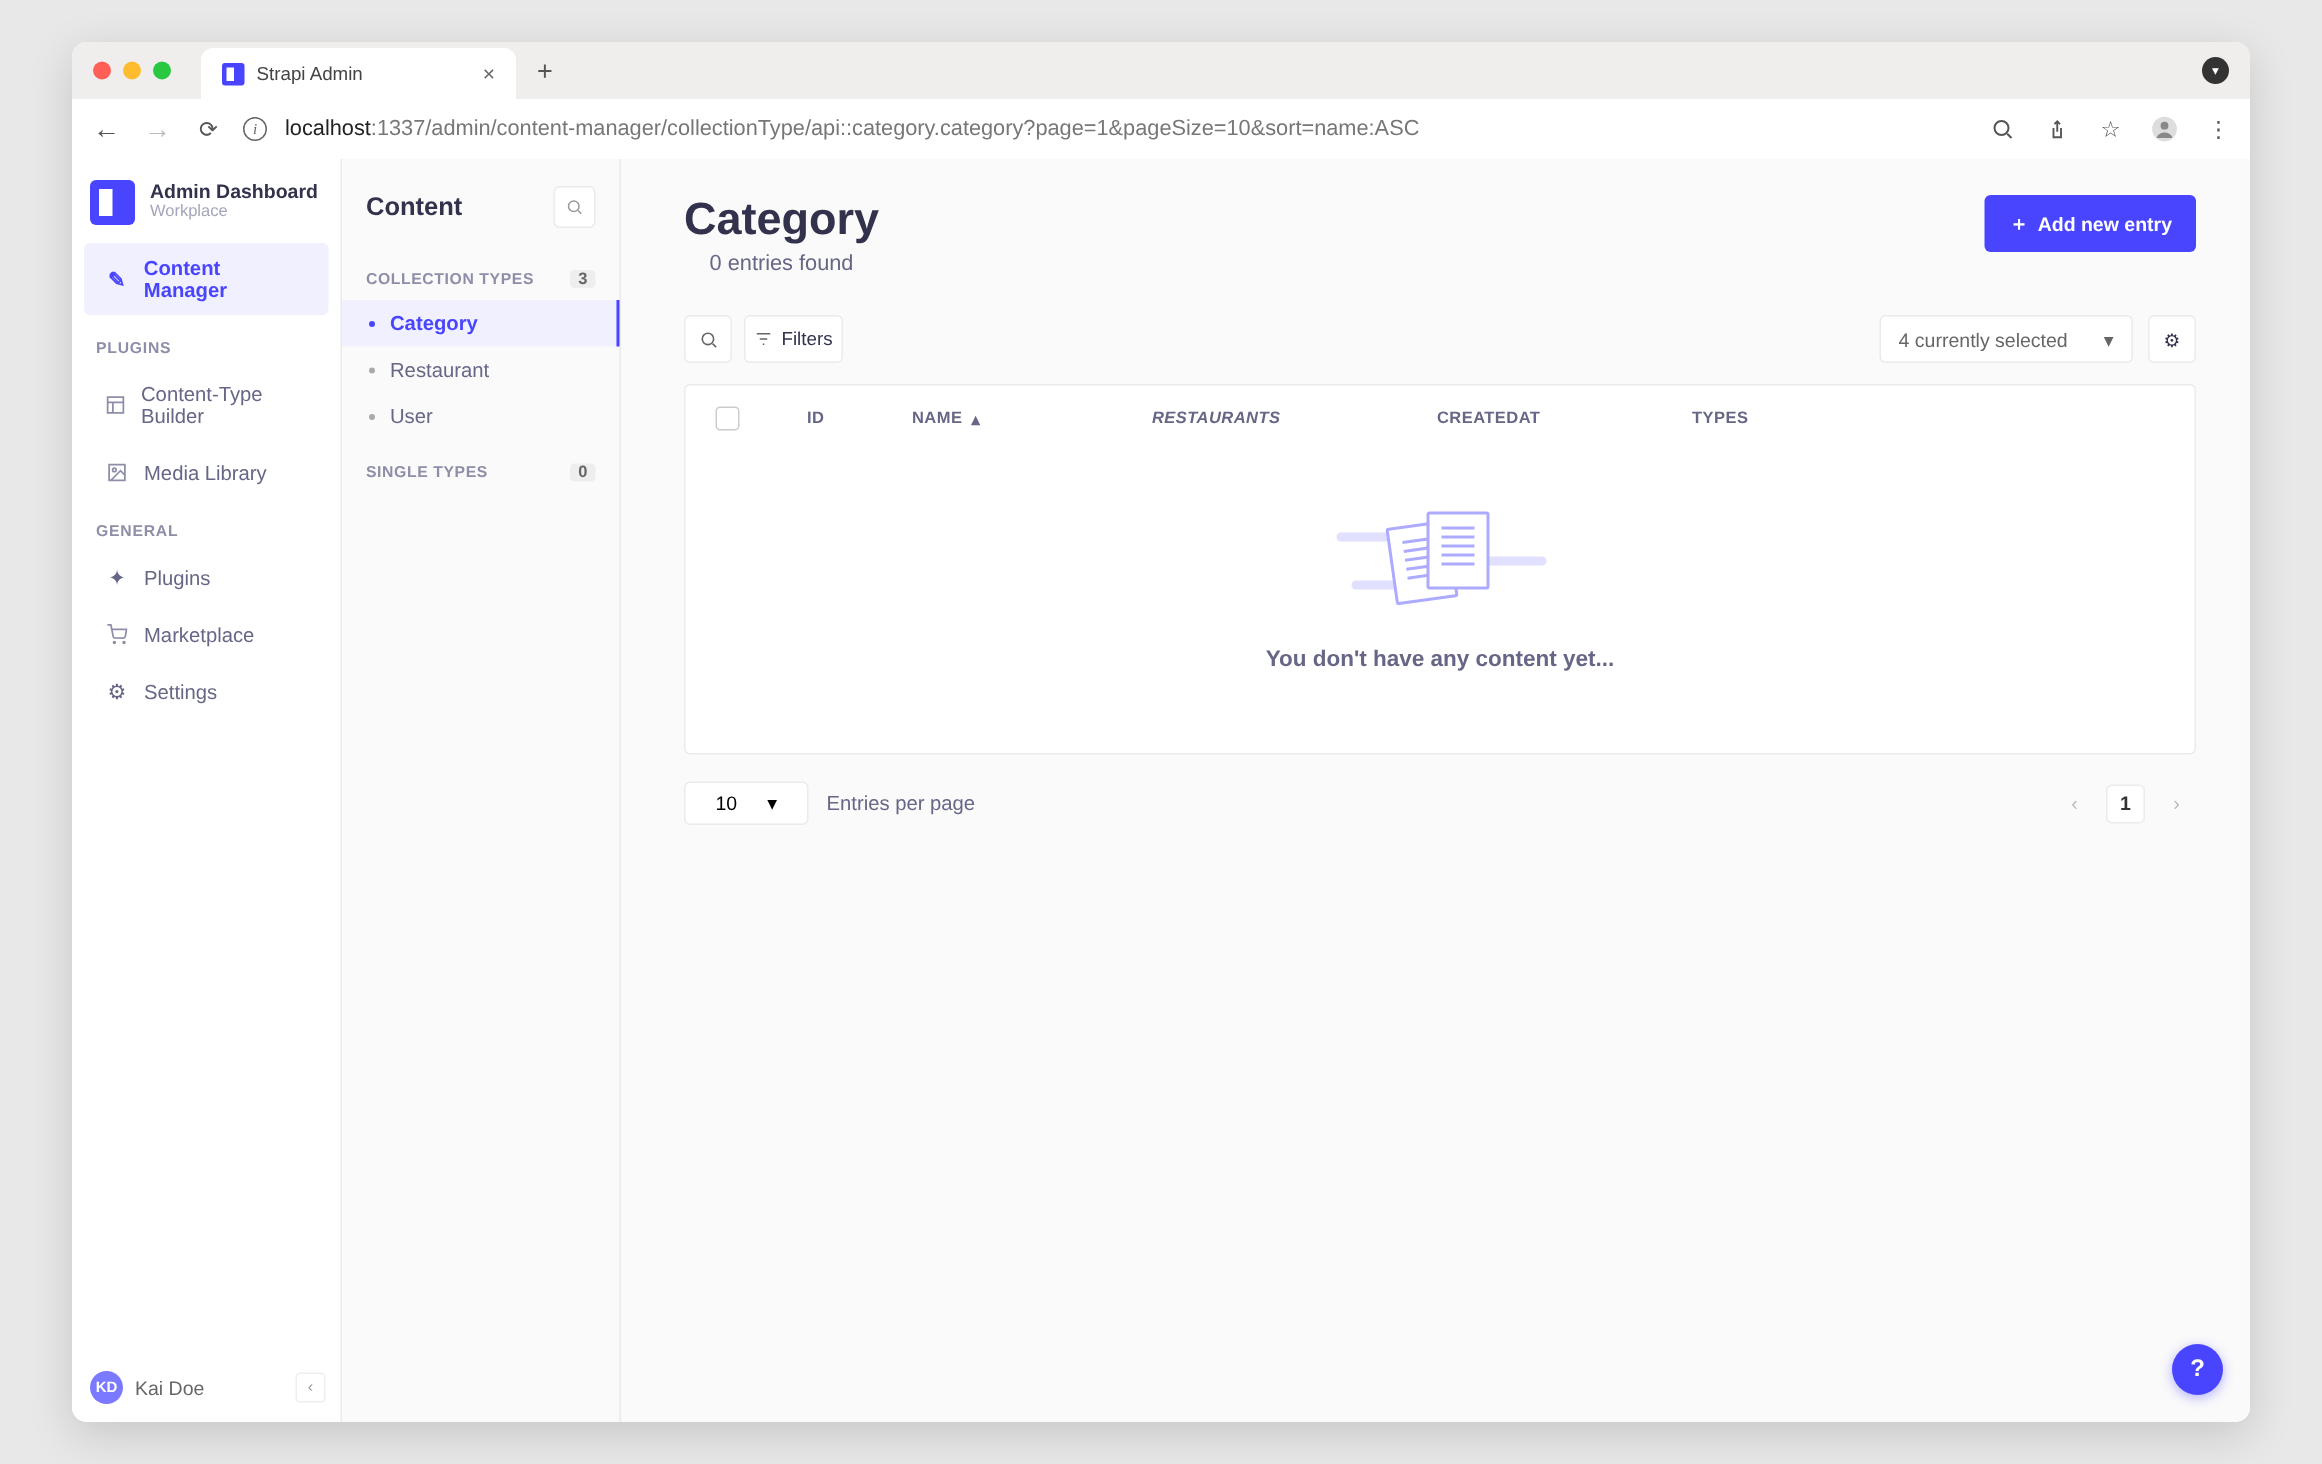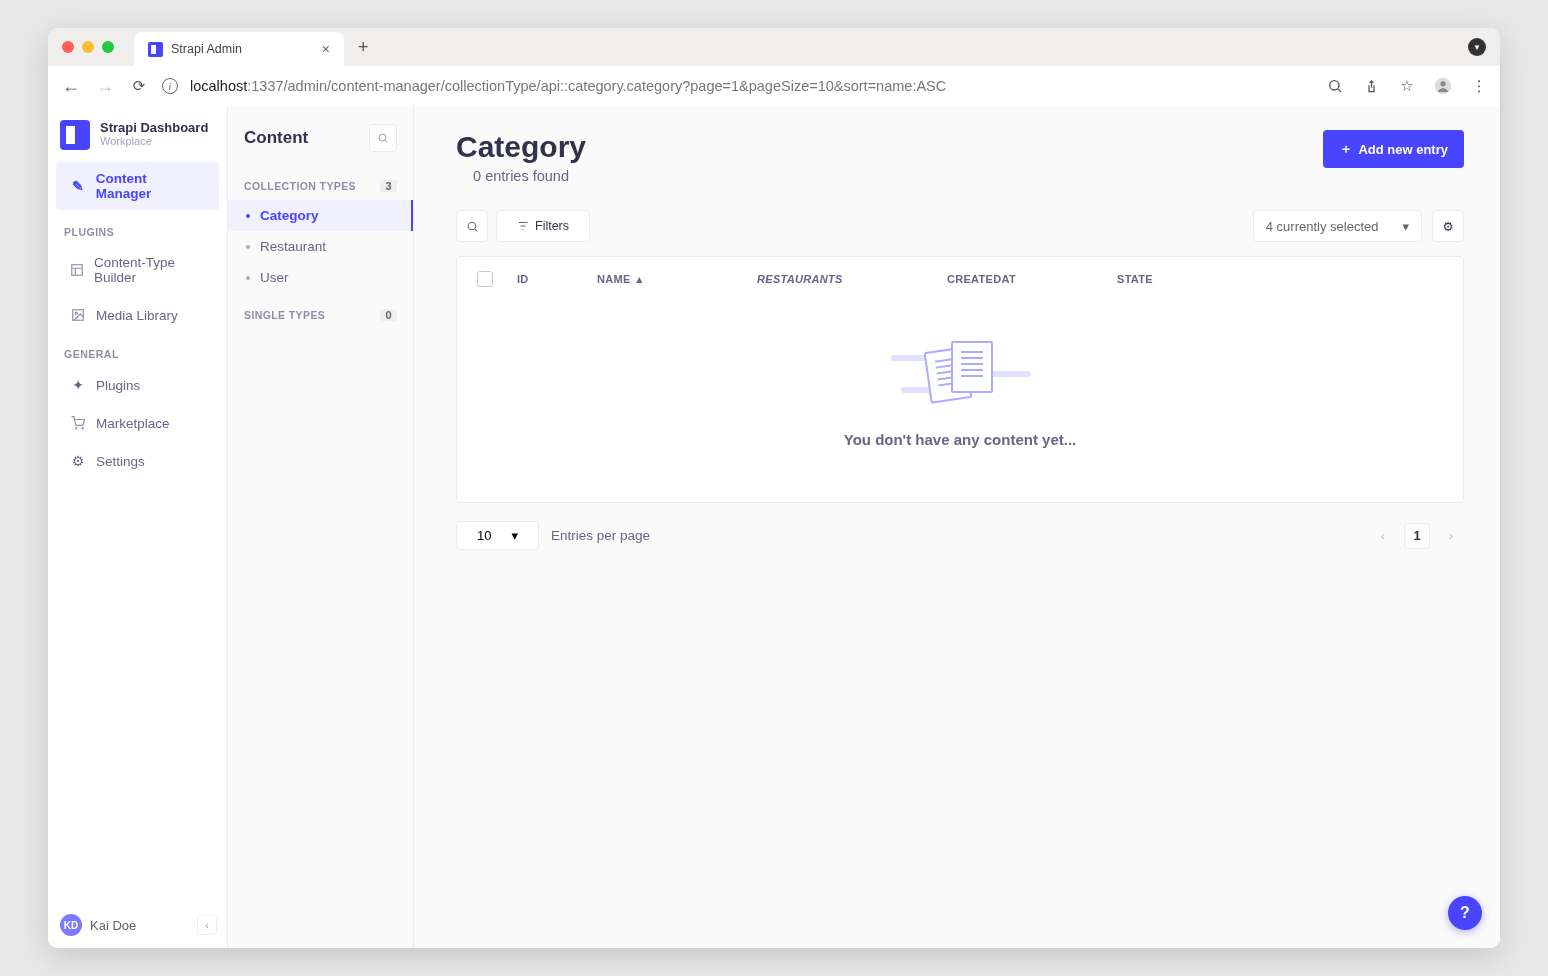--- a/index.html
+++ b/index.html
@@ -51,27 +51,27 @@
 .mid-item.active{background:#f0f0ff;color:#4945ff;font-weight:600;}
 .mid-item.active::before{background:#4945ff;}
 .mid-item.active::after{content:"";position:absolute;right:0;top:0;bottom:0;width:2px;background:#4945ff;}
 
 .main { flex:1; background:#fafafa; padding: 24px 36px 24px 42px;}
 .page-head{display:flex;justify-content:space-between;align-items:flex-start;margin-bottom:26px;}
 .page-title{font-size:30px;font-weight:800;color:#32324d;}
 .page-sub{font-size:14.5px;color:#666687;margin-top:4px;text-align:center;}
 .add-btn{background:#4945ff;color:#fff;border:none;border-radius:4px;padding:10px 16px;font-size:13px;font-weight:600;display:flex;align-items:center;gap:6px;cursor:pointer;}
 .toolbar{display:flex;align-items:center;gap:8px;margin-bottom:14px;}
-.tbtn{height:32px;border:1px solid #eaeaef;background:#fff;border-radius:4px;display:flex;align-items:center;justify-content:center;padding:0 20px;font-size:12.5px;color:#32324d;gap:6px;cursor:pointer;}
+.tbtn{height:32px;border:1px solid #eaeaef;background:#fff;border-radius:4px;display:flex;align-items:center;justify-content:center;padding:0 6px;font-size:12.5px;color:#32324d;gap:6px;cursor:pointer;}
 .tbtn.icon{width:32px;padding:0;}
 .right-tools{margin-left:auto;display:flex;gap:10px;}
 .sel-count{border:1px solid #eaeaef;background:#fff;border-radius:4px;padding:7px 12px;font-size:13px;color:#666;display:flex;align-items:center;gap:24px;}
 .table-card{background:#fff;border:1px solid #eaeaef;border-radius:4px;overflow:hidden;}
 .thead{display:flex;align-items:center;padding:14px 20px;font-size:11px;font-weight:700;letter-spacing:0.3px;color:#666687;}
-.th-check{width:40px;} .th-id{width:80px;} .th-name{width:160px;display:flex;gap:6px;align-items:center;text-align:center;} .th-rest{width:190px;font-style:italic;} .th-created{width:170px;} .th-state{flex:1;}
+.th-check{width:40px;} .th-id{width:70px;margin-left:21px;} .th-name{width:160px;display:flex;gap:6px;align-items:center;text-align:center;} .th-rest{width:190px;font-style:italic;} .th-created{width:170px;} .th-state{flex:1;}
 .chk{width:16px;height:16px;border:1px solid #ccc;border-radius:3px;}
 .empty{padding:40px 0 54px;text-align:center;}
 .empty-ill{width:110px;height:70px;margin:0 auto 20px;position:relative;}
 .doc{position:absolute;width:42px;height:52px;border:2px solid #adabff;background:#fff;border-radius:2px;}
 .doc.a{left:22px;top:8px;transform:rotate(-8deg);} .doc.b{left:46px;top:0;}
 .doc::before{content:"";position:absolute;top:8px;left:8px;right:8px;height:2px;background:#adabff;box-shadow:0 6px 0 #adabff,0 12px 0 #adabff,0 18px 0 #adabff,0 24px 0 #adabff;}
 .shade{position:absolute;height:6px;border-radius:3px;background:#e1e0fe;}
 .sh1{width:54px;left:-14px;top:14px;} .sh2{width:44px;right:-16px;top:30px;} .sh3{width:54px;left:-4px;top:46px;}
 .empty-text{font-size:15px;font-weight:600;color:#666687;}
 .table-footer{display:flex;align-items:center;gap:12px;margin-top:18px;}
@@ -134,21 +134,21 @@
       <span class="ic">⋮</span>
     </div>
   </div>
 
   <div class="app">
 
     <div class="sidebar-left">
       <div class="brand">
         <div class="brand-logo"></div>
         <div class="brand-text">
-          <div class="t">Strapi Dashboard</div>
+          <div class="t">Admin Dashboard</div>
           <div class="s">Workplace</div>
         </div>
       </div>
       <div class="nav-item active">
         <span class="nicon">✎</span>
         <span>Content Manager</span>
       </div>
       <div class="nav-section">PLUGINS</div>
       <div class="nav-item">
         <span class="nicon">
@@ -265,21 +265,21 @@
           <div class="th-check">
               <div class="chk"></div>
             </div>
           <div class="th-id">ID</div>
           <div class="th-name">
               <span>NAME</span>
               <span>▴</span>
             </div>
           <div class="th-rest">RESTAURANTS</div>
           <div class="th-created">CREATEDAT</div>
-          <div class="th-state">STATE</div>
+          <div class="th-state">TYPES</div>
         </div>
         <div class="empty">
           <div class="empty-ill">
             <div class="shade sh1"></div>
               <div class="shade sh2"></div>
               <div class="shade sh3"></div>
             <div class="doc a"></div>
               <div class="doc b"></div>
           </div>
           <div class="empty-text">You don't have any content yet...</div>

